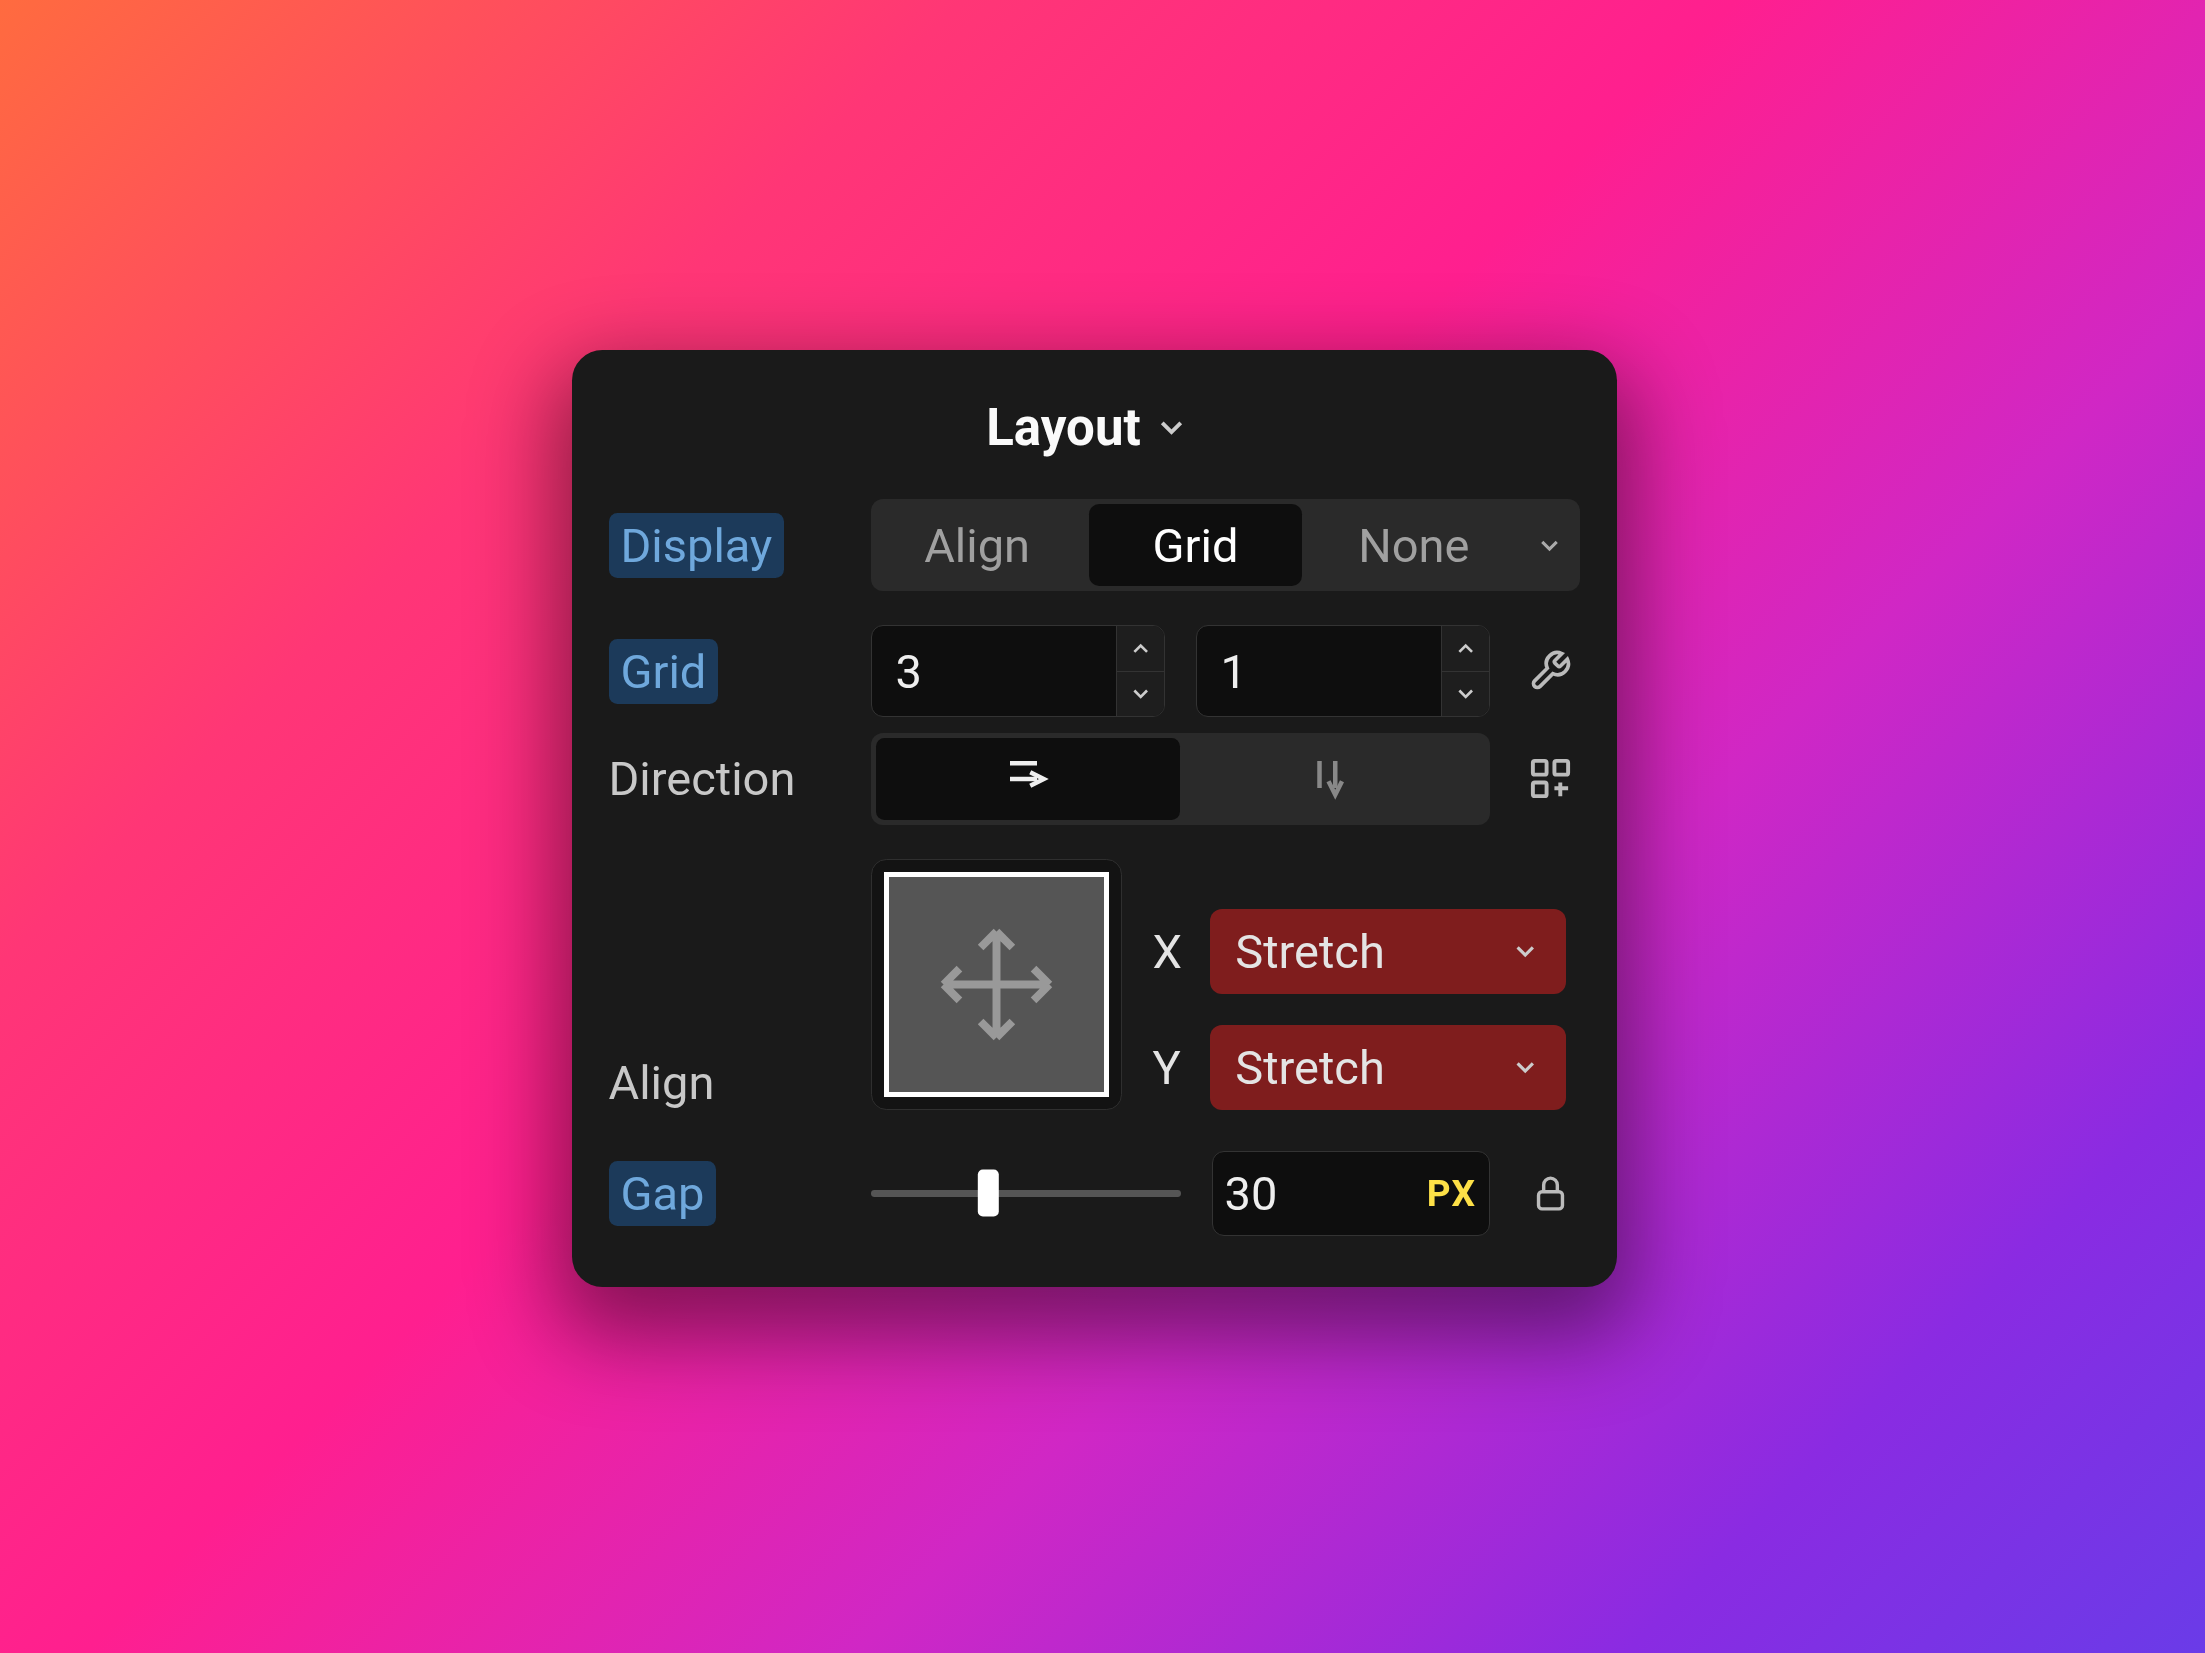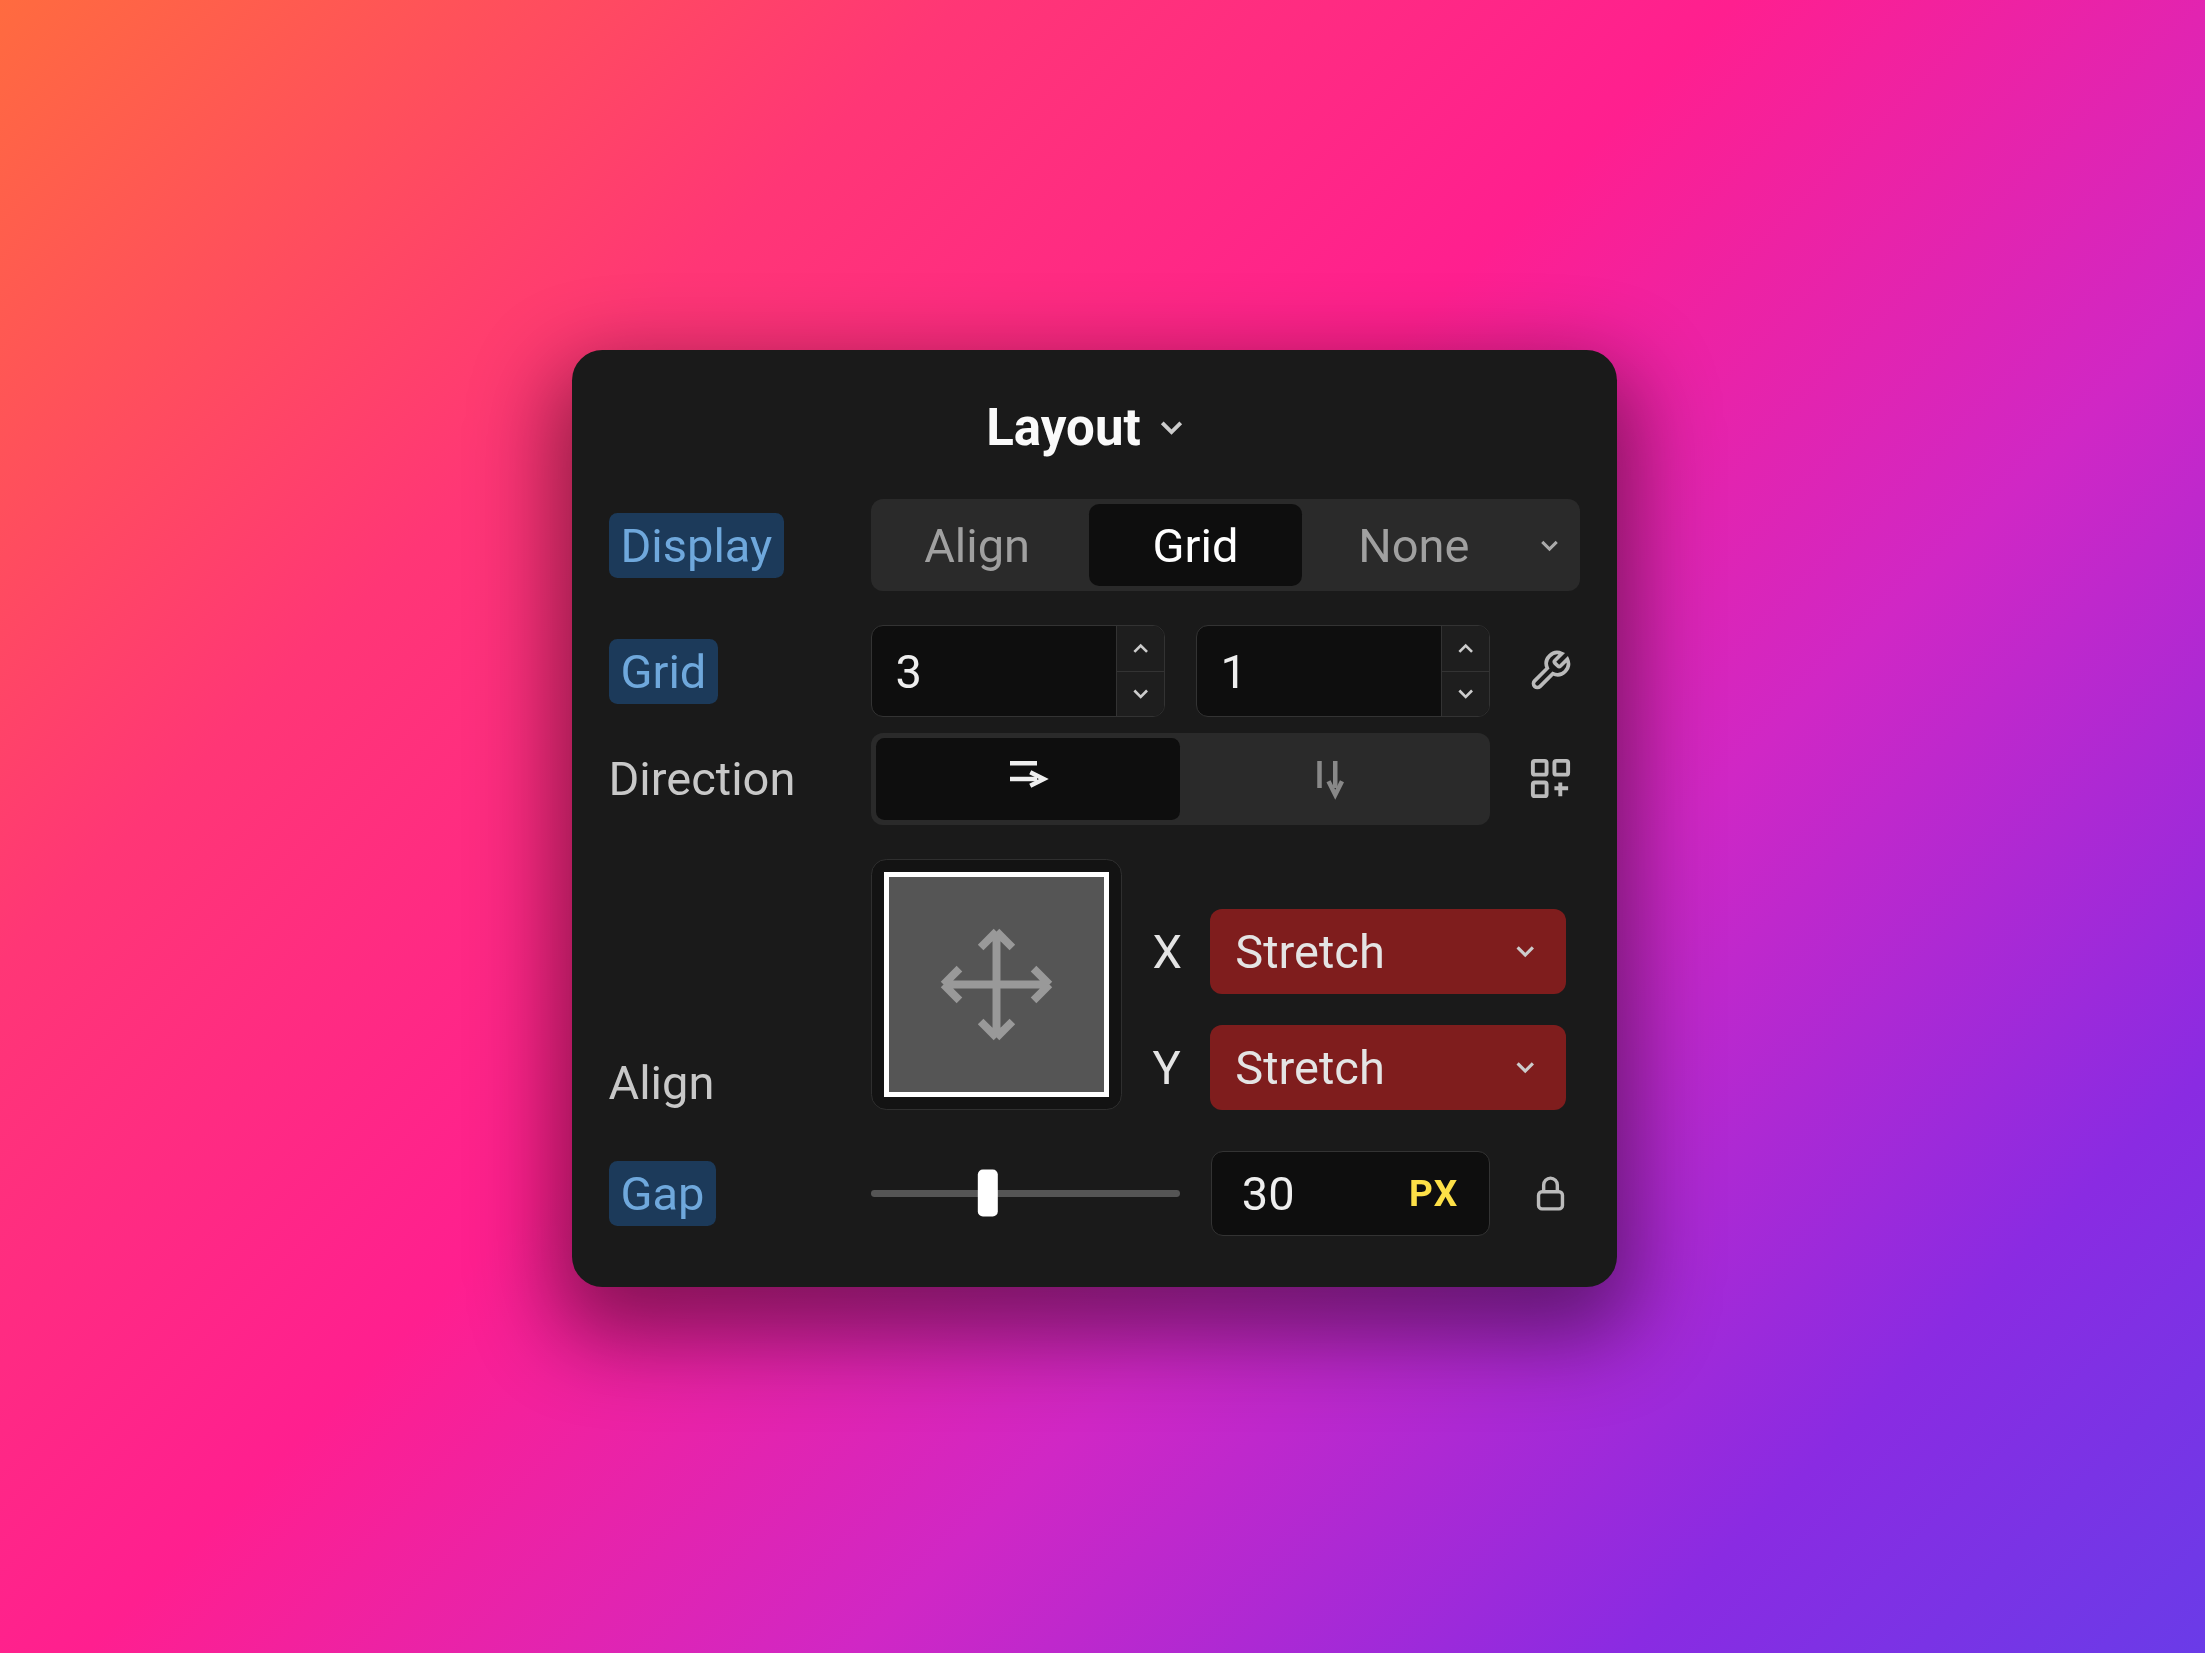--- a/index.html
+++ b/index.html
@@ -66,21 +66,21 @@
   .align-dropdowns { display:flex; flex-direction:column; gap:30.5px; }
   .align-dd-row { display:flex; align-items:center; gap:20.4px; }
   .align-axis { font-size:47px; color:#e4e4e4; width:37px; }
   .dd { background:#7f1d1d; border-radius:12px; height:85px; width:356px; display:flex; align-items:center; justify-content:space-between; padding:0 25.4px; cursor:pointer; }
   .dd span { font-size:47px; color:#e4e4e4; }
 
   
   .slider-wrap { width:322px; display:flex; align-items:center; }
   .slider-track { position:relative; width:100%; height:6.8px; background:#555; border-radius:3.4px; }
   .slider-thumb { position:absolute; left:38%; top:50%; transform:translate(-50%,-50%); width:20.4px; height:47px; background:#fff; border-radius:5.1px; }
-  .gap-input { display:flex; background:#0e0e0e; border:1.7px solid #333; border-radius:12px; height:85px; width:288px; align-items:center; padding:0 30px; justify-content:space-between; }
+  .gap-input { display:flex; background:#0e0e0e; border:1.7px solid #333; border-radius:12px; height:85px; width:288px; align-items:center; padding:0 12px; justify-content:space-between; }
   .gap-input span.val { font-size:47px; color:#eee; }
   .gap-input span.unit { font-size:37px; color:#fde047; letter-spacing:1.7px;font-weight:bold; }
 
   svg { display:block; }
 </style>
 </head>
 <body>
 
 <div class="panel">
 

